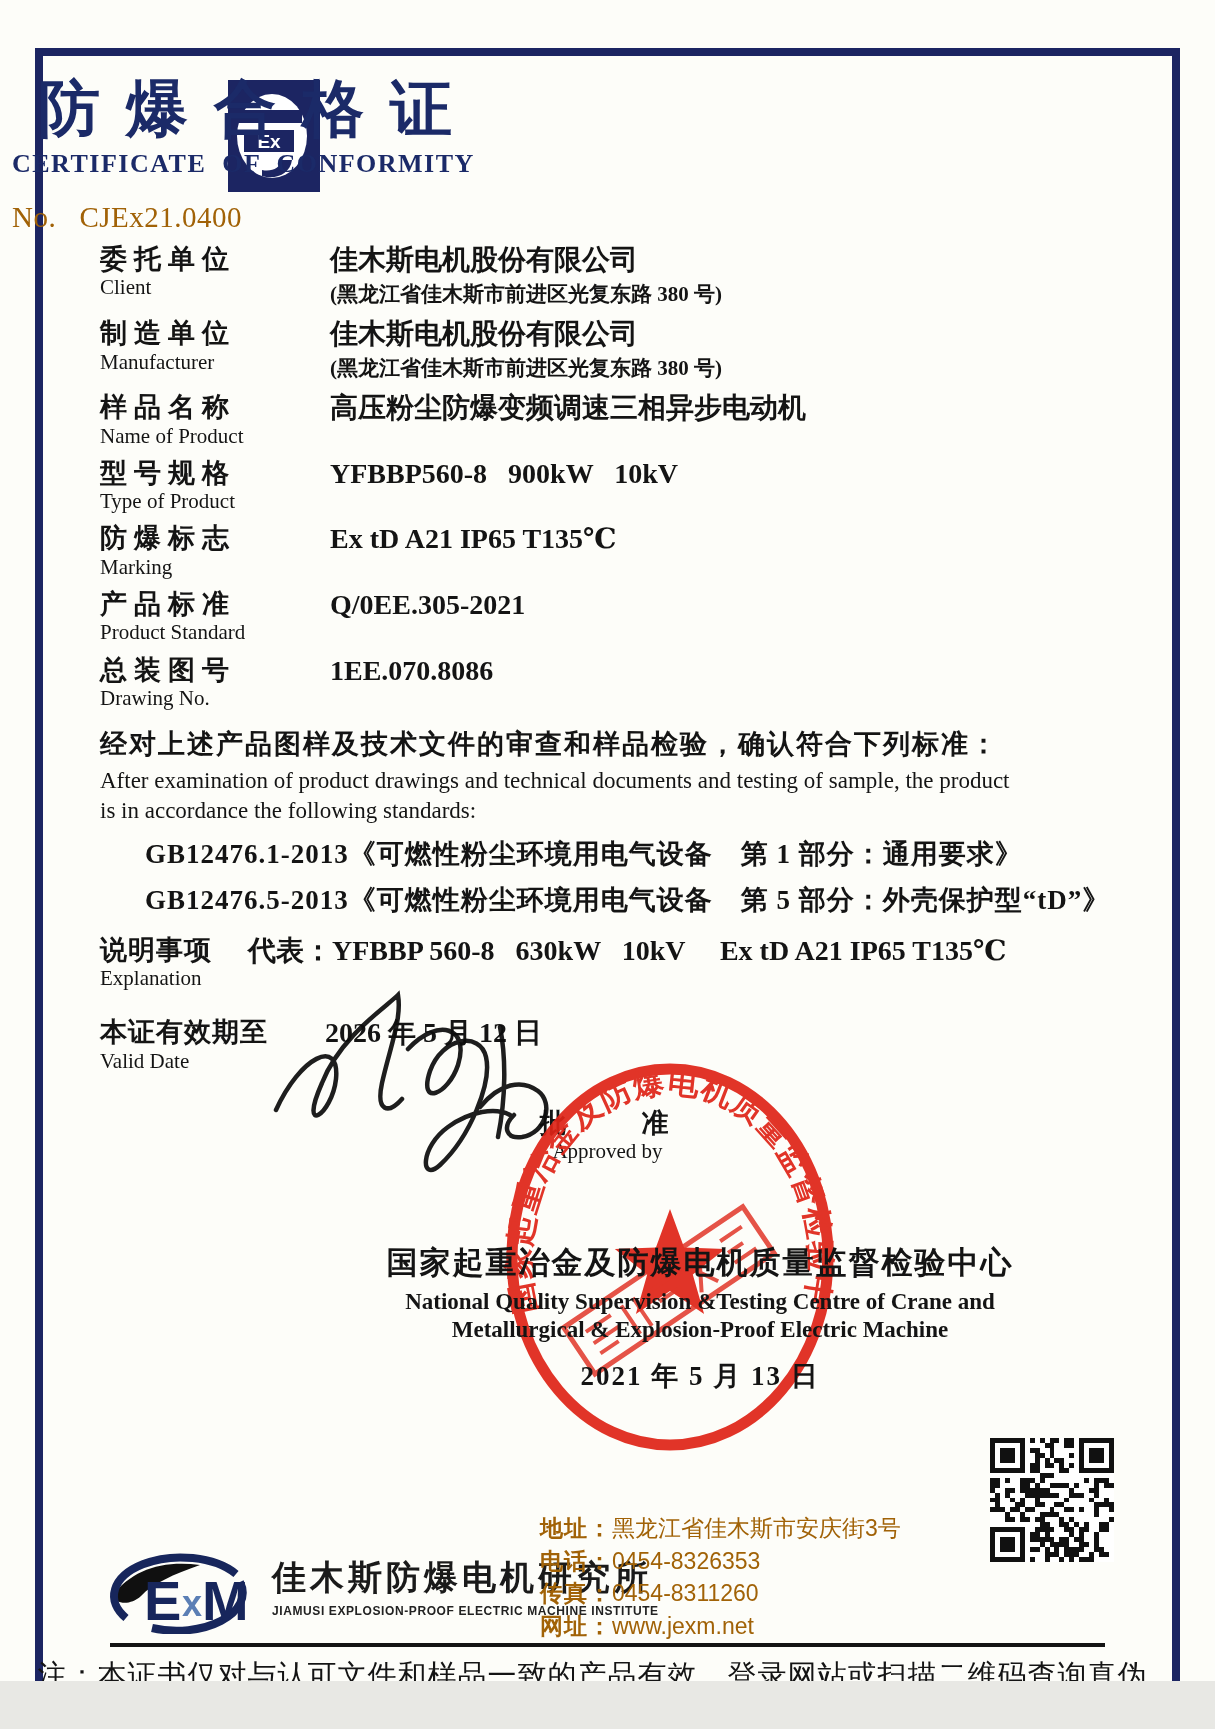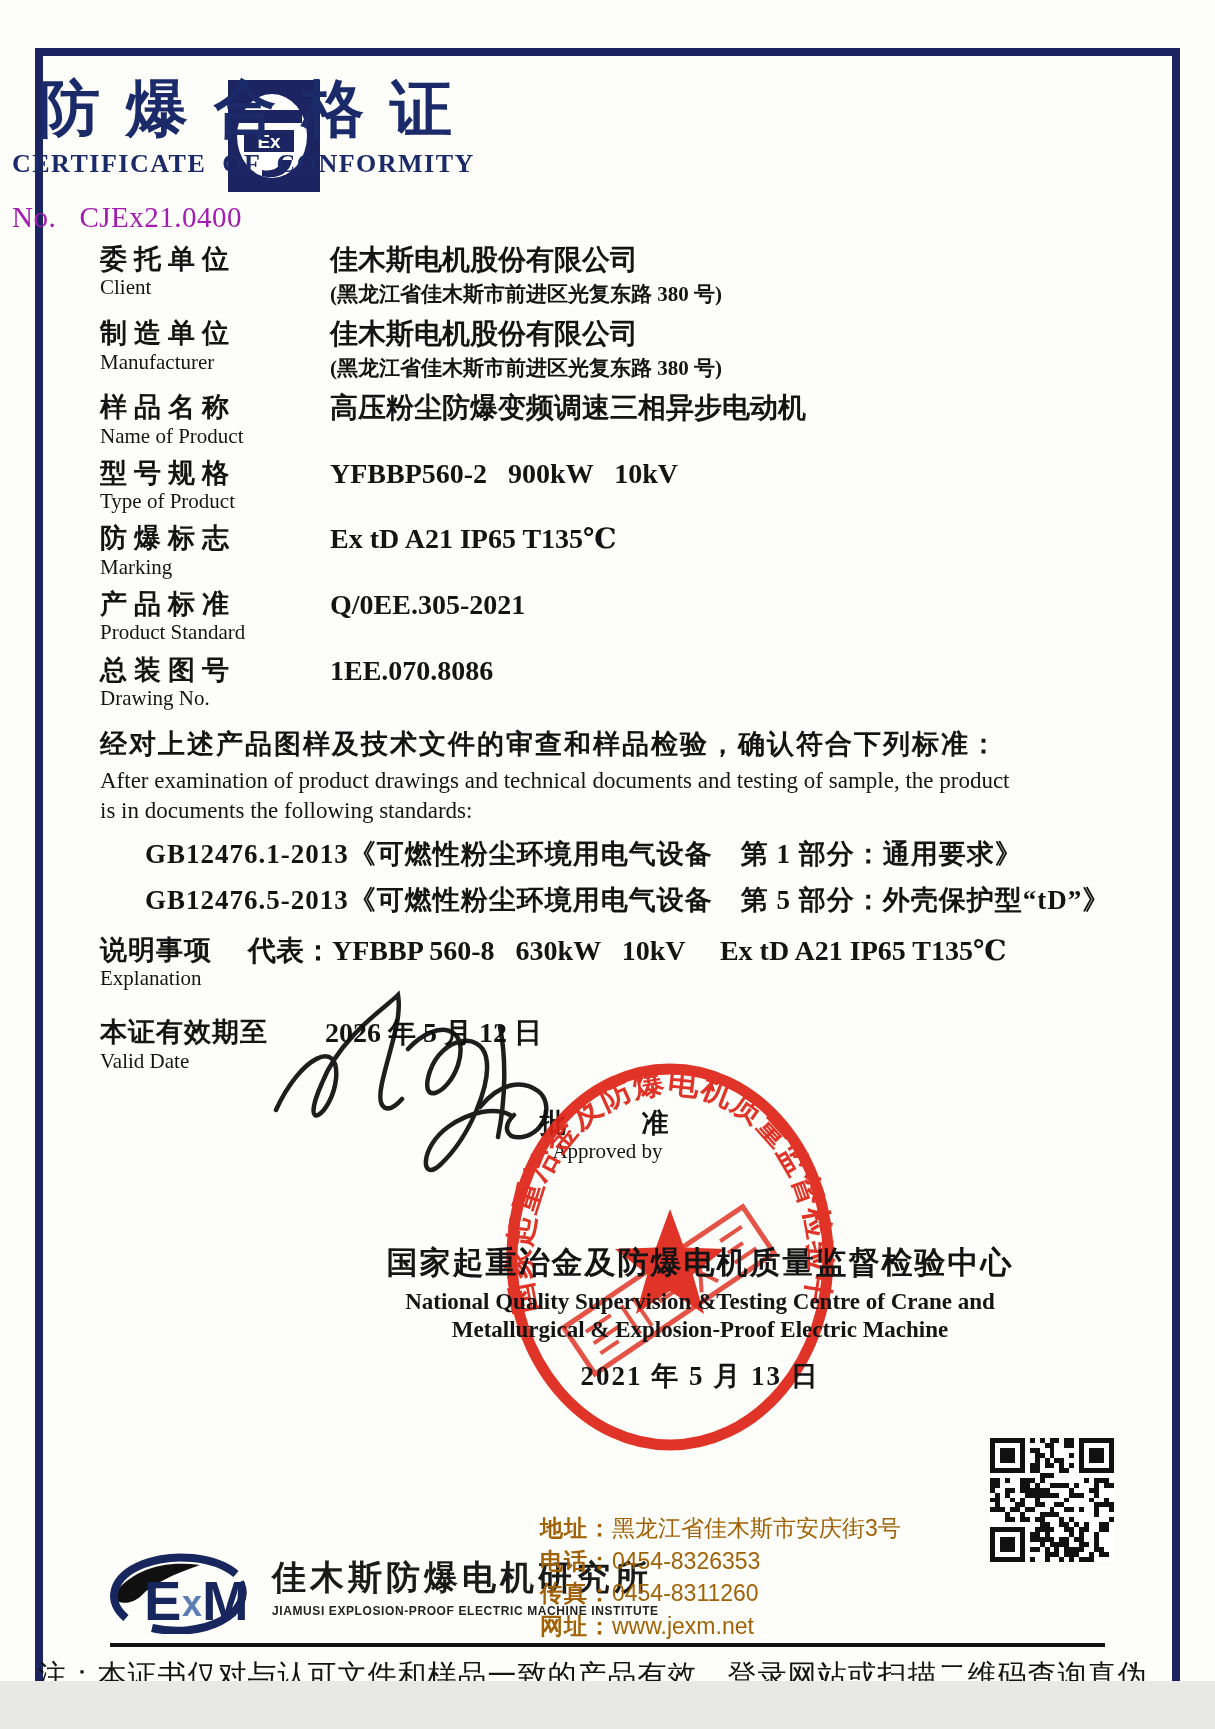--- a/index.html
+++ b/index.html
@@ -16,21 +16,21 @@
   .ex-logo{position:absolute;left:228px;top:80px;width:92px;height:112px;}
   .header{position:absolute;left:12px;top:76px;width:1125px;text-align:left;}
   .title-cn{
     font-size:62px;font-weight:900;color:#1b2a68;letter-spacing:26px;
     text-indent:26px;line-height:1.05;font-family:"Liberation Sans","DejaVu Sans",sans-serif;
   }
   .title-en{
     margin-top:8px;font-size:26px;font-weight:700;color:#1b2a68;letter-spacing:1.5px;
     word-spacing:8px;
   }
-  .no-line{margin-top:22px;font-size:29px;color:#a21caf;white-space:pre-wrap;letter-spacing:.5px;}
+  .no-line{margin-top:22px;font-size:29px;color:#a16207;white-space:pre-wrap;letter-spacing:.5px;}
   
   .content{position:absolute;left:100px;top:243px;width:1015px;}
   .fld-row{display:grid;grid-template-columns:230px 1fr;margin-bottom:9px;}
   .lbl-cn{font-size:27px;font-weight:700;letter-spacing:7px;line-height:1.2;
     font-family:"Liberation Sans","DejaVu Sans",sans-serif;}
   .lbl-en{font-size:21px;line-height:1.15;}
   .val{font-size:28px;font-weight:700;white-space:pre-wrap;line-height:1.15;padding-top:1px;}
   .val-sub{font-size:21px;font-weight:600;margin-top:4px;white-space:pre-wrap;}
   
   .statement{margin-top:16px;}
@@ -121,21 +121,21 @@
         <div class="val">高压粉尘防爆变频调速三相异步电动机</div>
       </div>
     </div>
 
     <div class="fld-row">
       <div>
         <div class="lbl-cn">型号规格</div>
         <div class="lbl-en">Type of Product</div>
       </div>
       <div>
-        <div class="val">YFBBP560-2   900kW   10kV</div>
+        <div class="val">YFBBP560-8   900kW   10kV</div>
       </div>
     </div>
 
     <div class="fld-row">
       <div>
         <div class="lbl-cn">防爆标志</div>
         <div class="lbl-en">Marking</div>
       </div>
       <div>
         <div class="val">Ex tD A21 IP65 T135℃</div>
@@ -159,21 +159,21 @@
       </div>
       <div>
         <div class="val">1EE.070.8086</div>
       </div>
     </div>
 
     <div class="statement">
       <div class="st-cn">经对上述产品图样及技术文件的审查和样品检验，确认符合下列标准：</div>
       <div class="st-en">
         <div>After examination of product drawings and technical documents and testing of sample, the product</div>
-        <div>is in documents the following standards:</div>
+        <div>is in accordance the following standards:</div>
       </div>
       <div class="st-std">GB12476.1-2013《可燃性粉尘环境用电气设备　第 1 部分：通用要求》</div>
       <div class="st-std">GB12476.5-2013《可燃性粉尘环境用电气设备　第 5 部分：外壳保护型“tD”》</div>
     </div>
 
     <div class="exp-row">
       <div>
         <div class="lbl-cn">说明事项</div>
         <div class="lbl-en">Explanation</div>
       </div>

